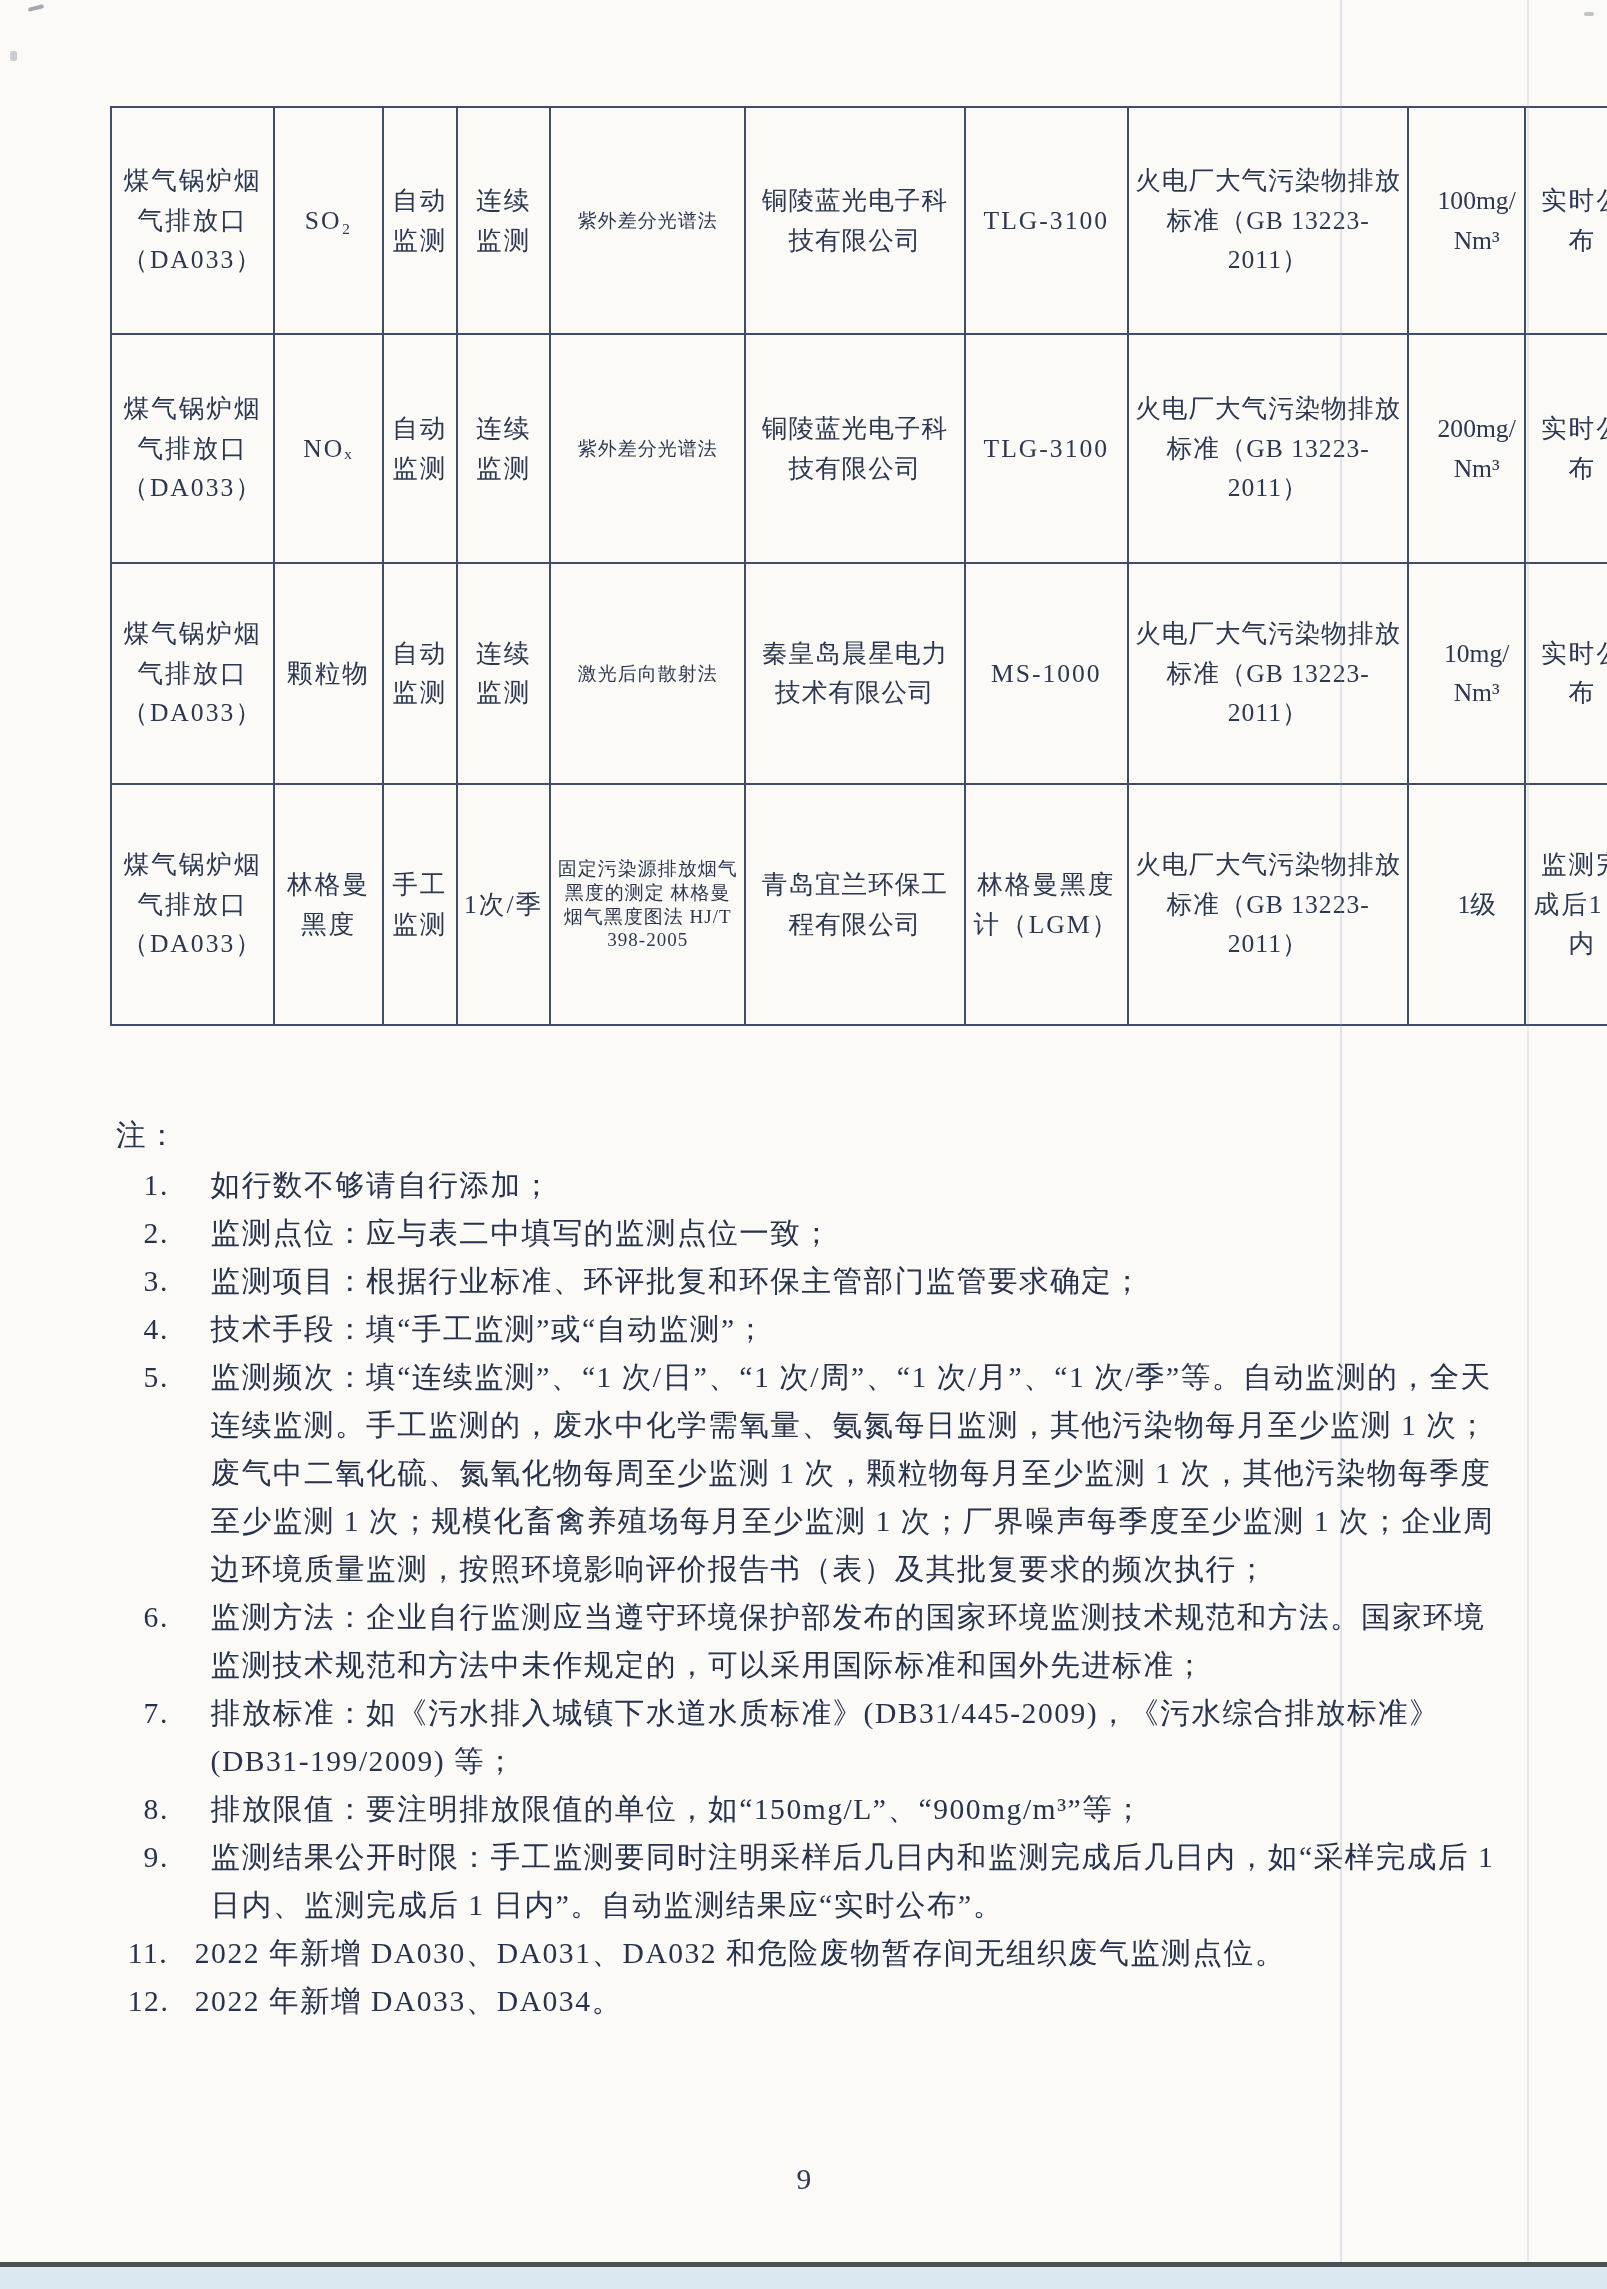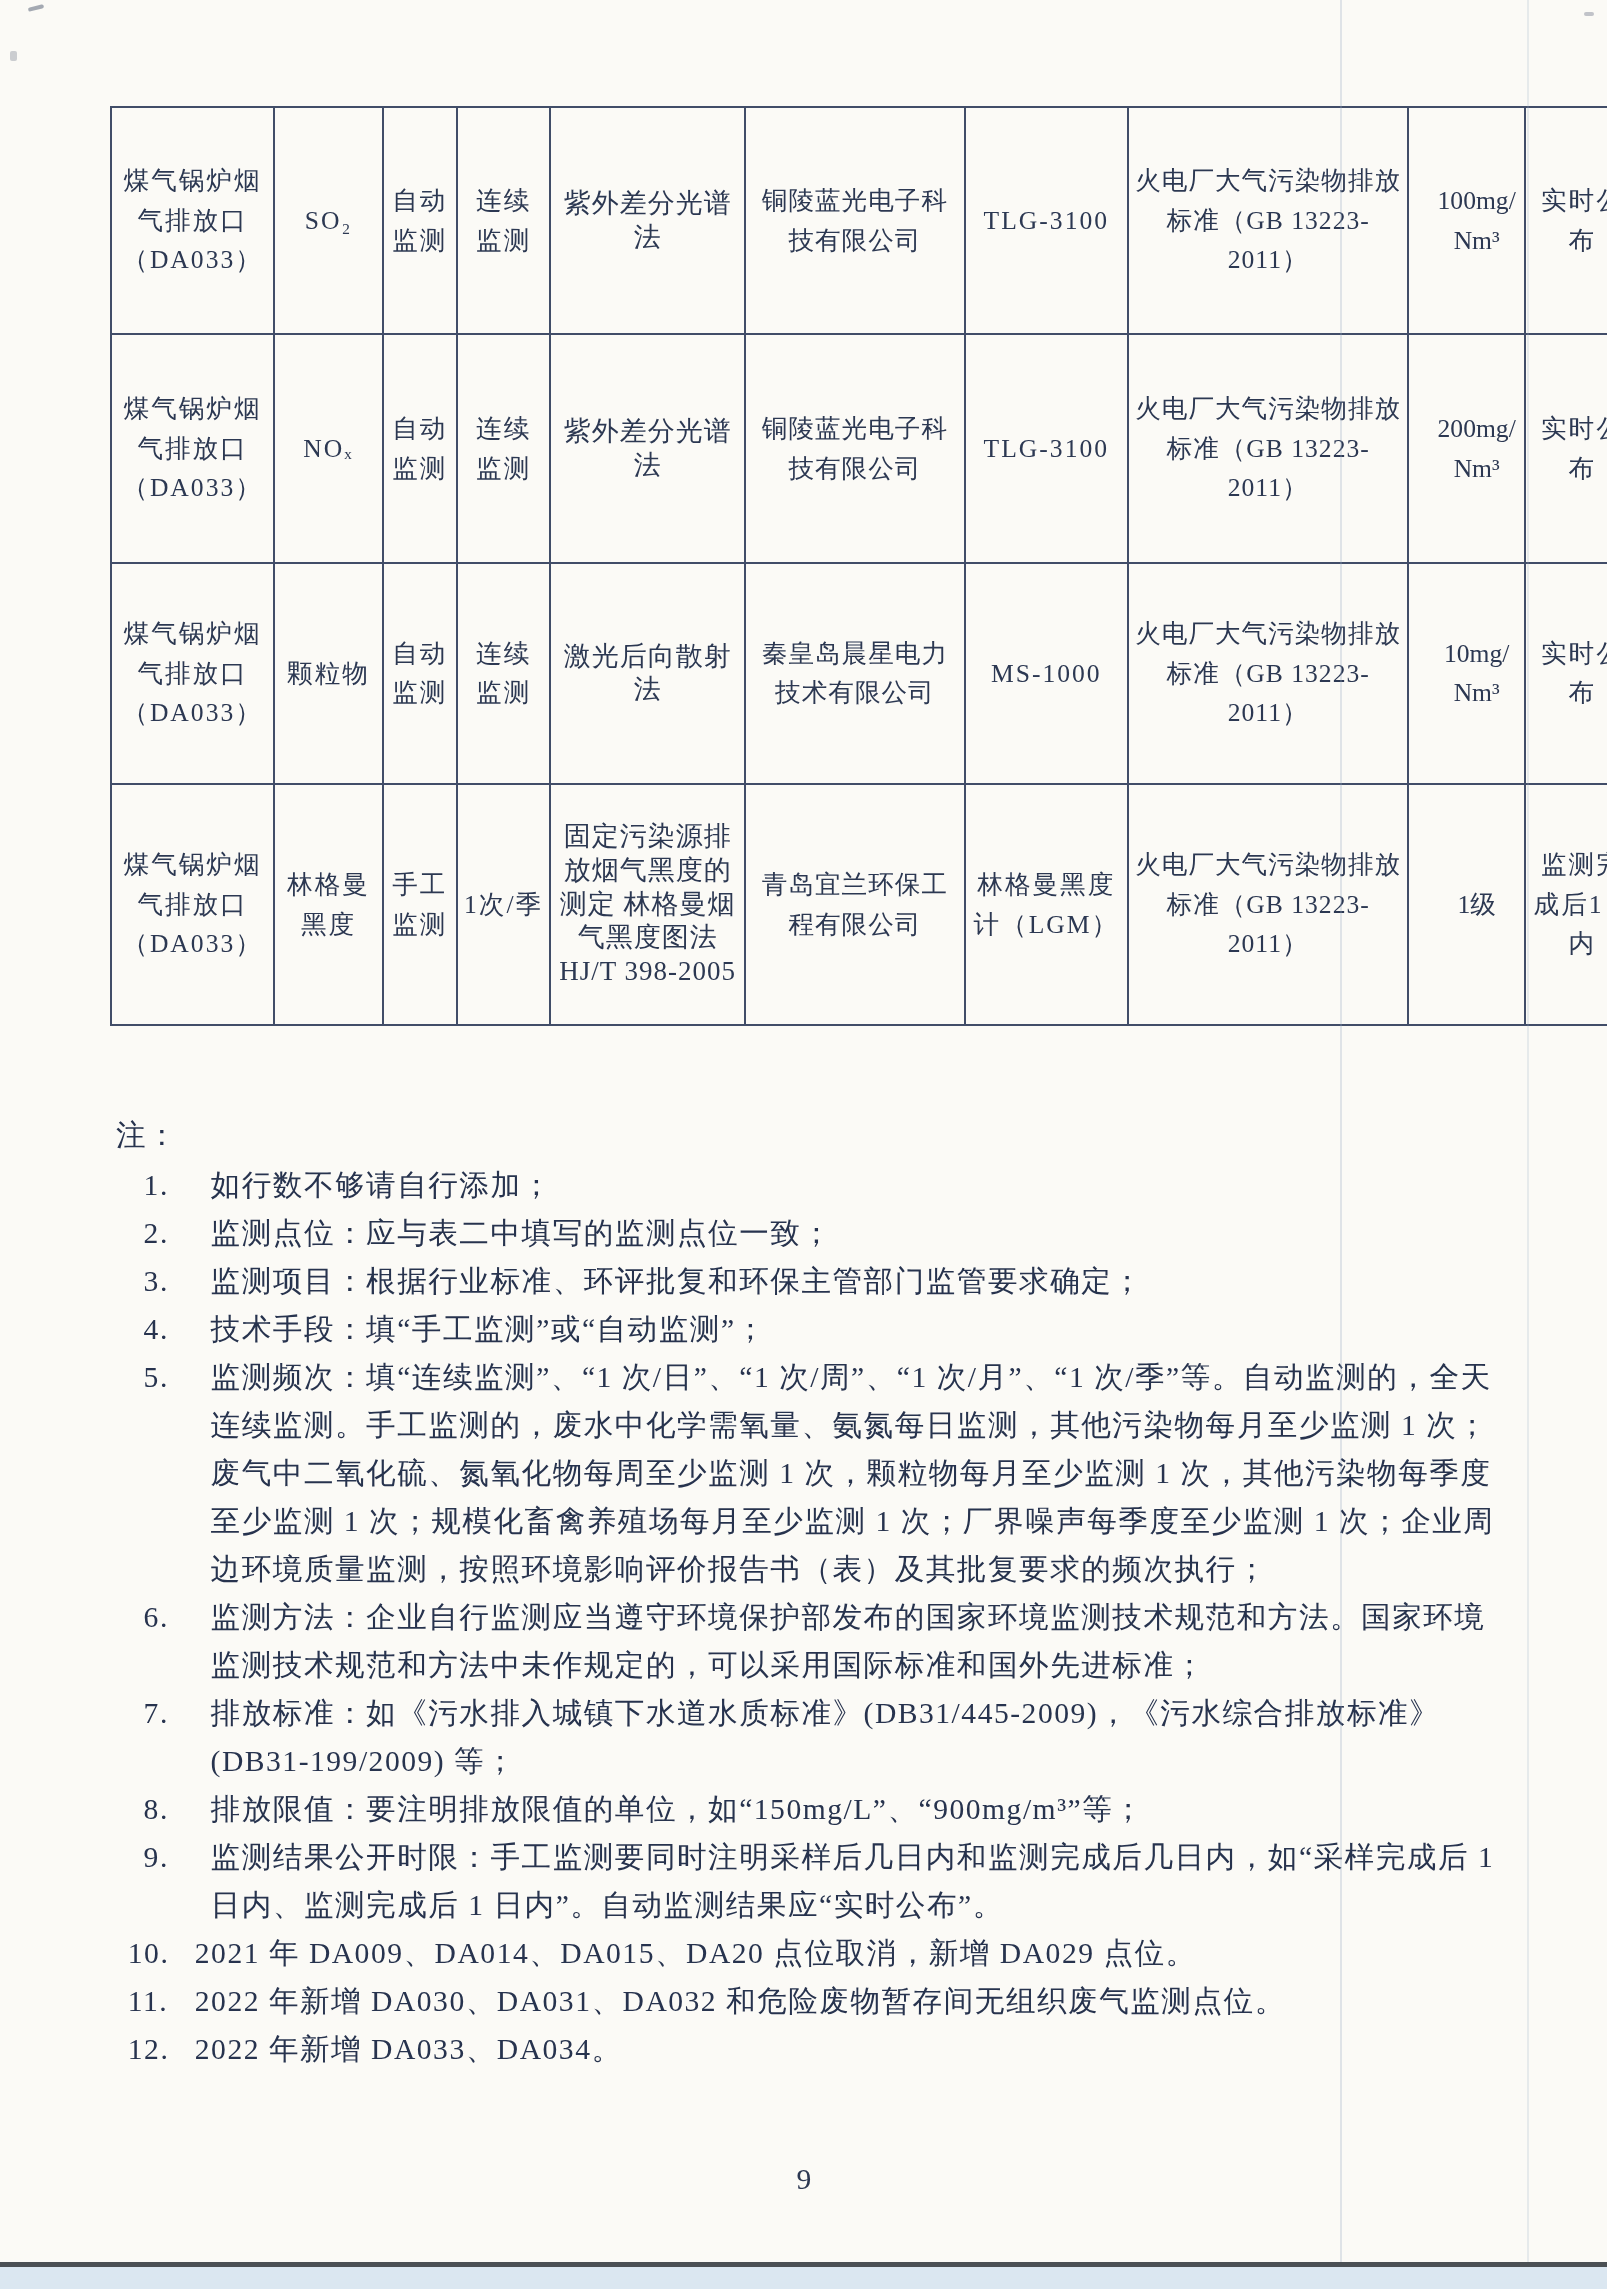--- a/index.html
+++ b/index.html
@@ -20,21 +20,21 @@
     text-align:center;vertical-align:middle;
     font-size:25.6px;line-height:1.55;letter-spacing:2px;
     padding:3.9px 5.9px;color:#2c3852;
     word-break:break-word;
   }
   .monitor-table tr:nth-child(1){height:184px;}
   .monitor-table tr:nth-child(2){height:185px;}
   .monitor-table tr:nth-child(3){height:179px;}
   .monitor-table tr:nth-child(4){height:195px;}
   .monitor-table tr:nth-child(5){height:176px;}
-  .monitor-table td:nth-child(5){line-height:1.25;letter-spacing:1px;font-size:27px;}
+  .monitor-table td:nth-child(5){line-height:1.25;letter-spacing:1px;font-size:19px;}
   .monitor-table td:nth-child(6){letter-spacing:1px;text-align:center;}
   .monitor-table td:nth-child(8){letter-spacing:1px;border-radius:22px;}
   .monitor-table td:nth-child(9){letter-spacing:0;padding-left:26px;}
   
   .notes{
     position:absolute;left:116px;top:1111px;width:1381px;
     font-size:29.6px;line-height:48px;letter-spacing:1.5px;color:#27334e;
   }
   .notes-title{margin-bottom:2px;}
   .note{display:flex;margin-left:27.6px;}
@@ -154,24 +154,20 @@
   </div>
   <div class="note">
     <span class="num">8.</span>
     <span class="txt">排放限值：要注明排放限值的单位，如“150mg/L”、“900mg/m³”等；</span>
   </div>
   <div class="note">
     <span class="num">9.</span>
     <span class="txt">监测结果公开时限：手工监测要同时注明采样后几日内和监测完成后几日内，如“采样完成后 1 日内、监测完成后 1 日内”。自动监测结果应“实时公布”。</span>
   </div>
   <div class="note two-digit">
-    <span class="num">10.</span>
-    <span class="txt">2021 年 DA009、DA014、DA015、DA20 点位取消，新增 DA029 点位。</span>
-  </div>
-  <div class="note two-digit">
     <span class="num">11.</span>
     <span class="txt">2022 年新增 DA030、DA031、DA032 和危险废物暂存间无组织废气监测点位。</span>
   </div>
   <div class="note two-digit">
     <span class="num">12.</span>
     <span class="txt">2022 年新增 DA033、DA034。</span>
   </div>
 </div>
 
 <div class="page-number">9</div>

